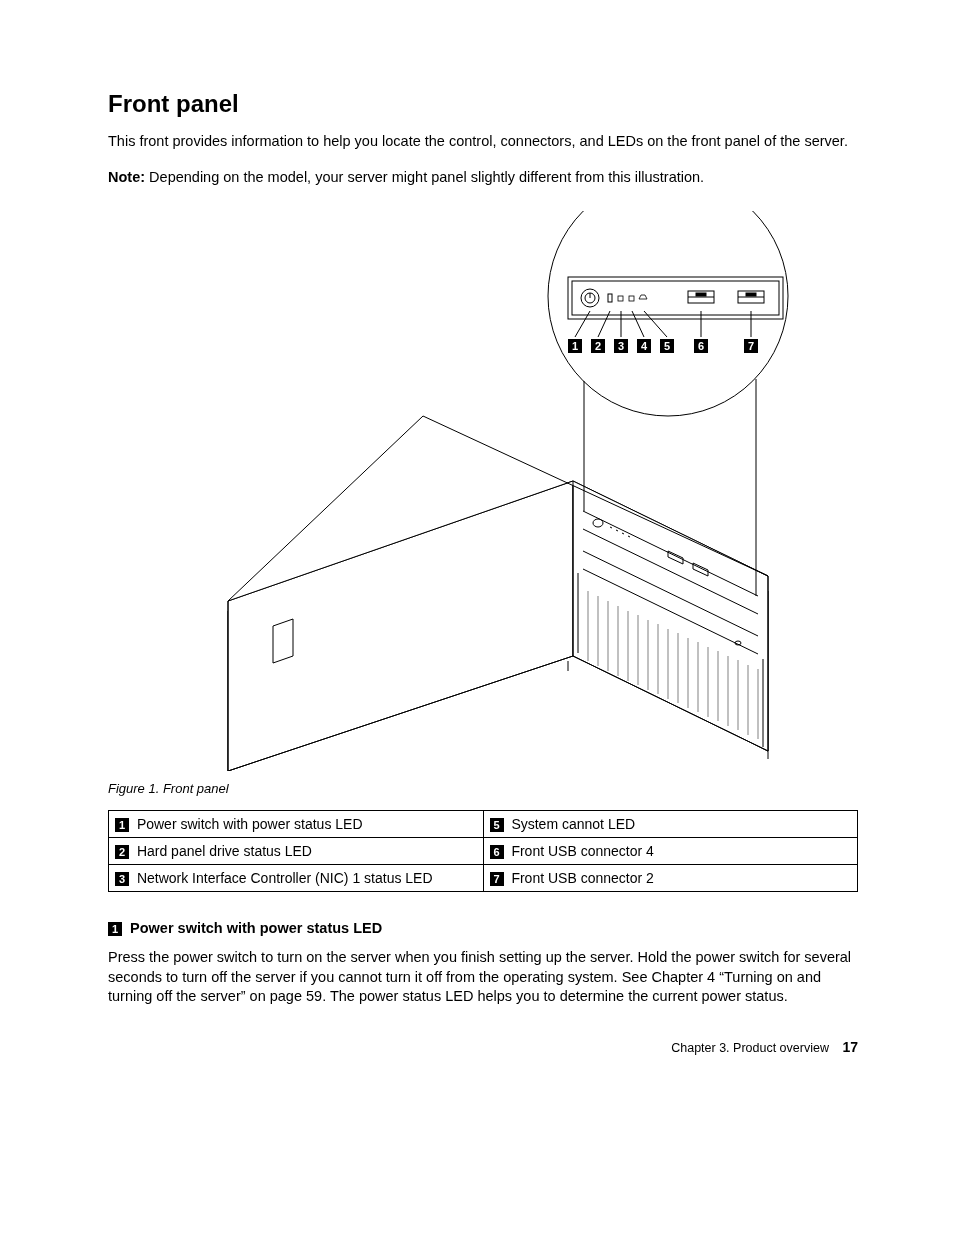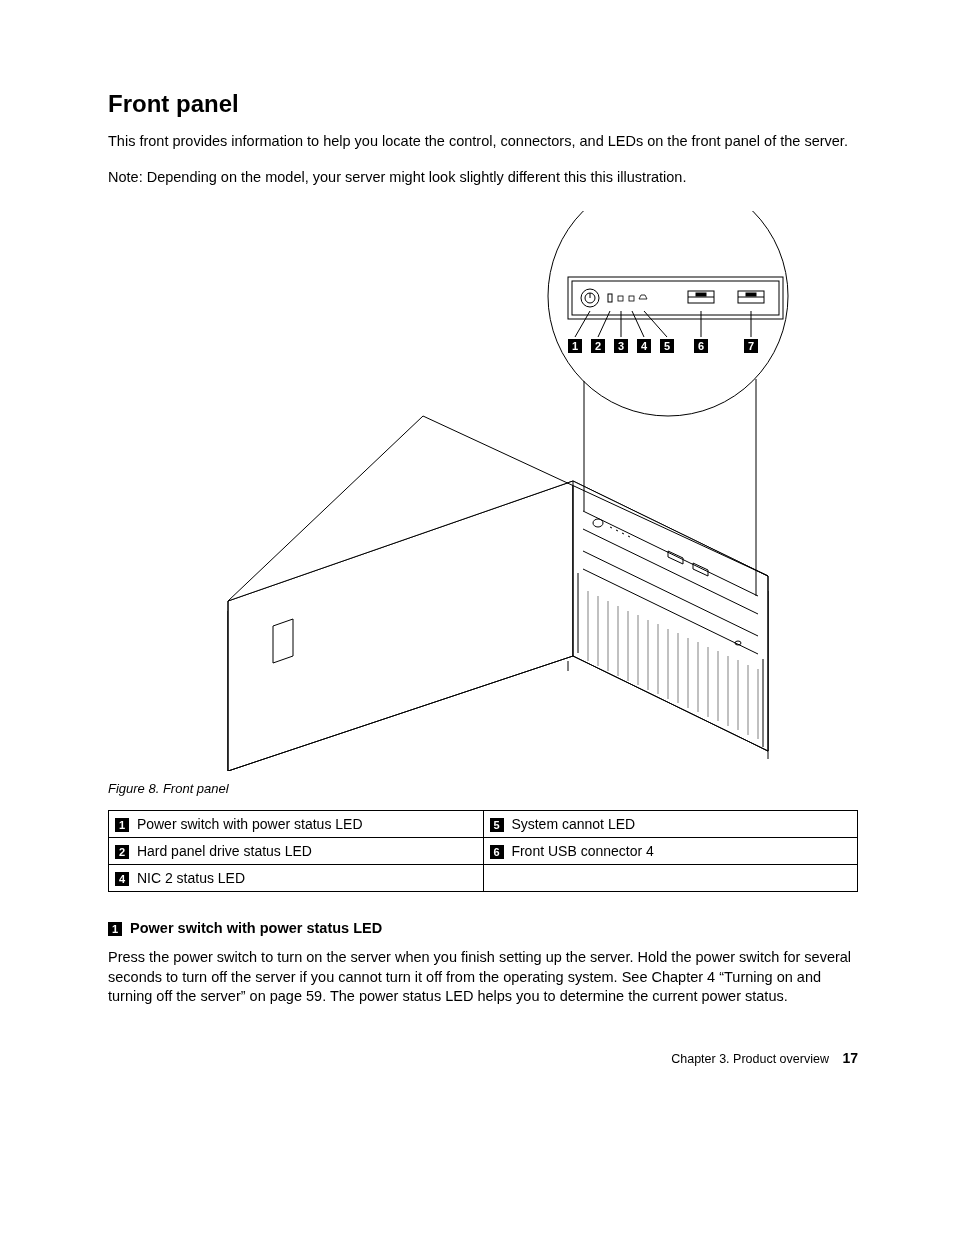--- a/index.html
+++ b/index.html
@@ -18,21 +18,21 @@
   h1 {
     font-size: 24px;
     font-weight: bold;
     margin: 0 0 14px 0;
   }
   p {
     font-size: 14.5px;
     line-height: 1.35;
     margin: 0 0 16px 0;
   }
-  .note-label { font-weight: normal; }
+  .note-label { font-weight: bold; }
   .figure-wrap {
     width: 100%;
     margin-top: 24px;
     margin-bottom: 10px;
     text-align: left;
   }
   .figure-caption {
     font-style: italic;
     font-size: 13px;
     margin: 6px 0 14px 0;
@@ -63,37 +63,37 @@
     font-family: Arial, sans-serif;
   }
   .section-heading {
     font-size: 14.5px;
     font-weight: bold;
     margin: 0 0 12px 0;
   }
   .footer {
     text-align: right;
     font-size: 12.5px;
-    margin-top: 43px;
+    margin-top: 32px;
   }
   .footer .pagenum { font-weight: bold; font-size: 14px; margin-left: 10px; }
   svg { display: block; }
 </style>
 </head>
 <body>
 
 <div class="page">
 
   <h1>Front panel</h1>
 
   <p>This front provides information to help you locate the control, connectors, and LEDs on the front panel of the server.</p>
 
 
   <p>
-    <span class="note-label">Note:</span><span> Depending on the model, your server might look slightly different this this illustration.</span>
+    <span class="note-label">Note:</span><span> Depending on the model, your server might panel slightly different from this illustration.</span>
   </p>
 
   <div class="figure-wrap">
     <svg viewBox="0 0 750 560" width="750" height="560">
       <g stroke="#000" stroke-width="1" fill="none">
 
         <polygon points="465,280 660,380 660,540 465,440"></polygon>
 
         <polygon points="465,280 120,400 120,560 465,440" fill="#fff"></polygon>
 
@@ -212,35 +212,35 @@
         <rect x="552" y="128" width="14" height="14" fill="#000"></rect>
           <text x="559" y="139" fill="#fff">5</text>
         <rect x="586" y="128" width="14" height="14" fill="#000"></rect>
           <text x="593" y="139" fill="#fff">6</text>
         <rect x="636" y="128" width="14" height="14" fill="#000"></rect>
           <text x="643" y="139" fill="#fff">7</text>
       </g>
     </svg>
   </div>
 
-  <div class="figure-caption">Figure 8.  Front panel</div>
+  <div class="figure-caption">Figure 1.  Front panel</div>
 
   <table class="callout-table">
     <tbody>
         <tr>
       <td><span class="callout-num">1</span><span> Power switch with power status LED</span></td>
       <td><span class="callout-num">5</span><span> System cannot LED</span></td>
     </tr>
     <tr>
       <td><span class="callout-num">2</span><span> Hard panel drive status LED</span></td>
       <td><span class="callout-num">6</span><span> Front USB connector 4</span></td>
     </tr>
     <tr>
-      <td><span class="callout-num">4</span><span> NIC 2 status LED</span></td>
-      <td><span></span></td>
+      <td><span class="callout-num">3</span><span> Network Interface Controller (NIC) 1 status LED</span></td>
+      <td><span class="callout-num">7</span><span> Front USB connector 2</span></td>
     </tr>
   </tbody>
     </table>
 
   <div class="section-heading">
     <span class="callout-num">1</span><span> Power switch with power status LED</span>
   </div>
 
   <p>Press the power switch to turn on the server when you finish setting up the server. Hold the power switch for several seconds to turn off the server if you cannot turn it off from the operating system. See Chapter 4 “Turning on and turning off the server” on page 59. The power status LED helps you to determine the current power status.</p>
 

